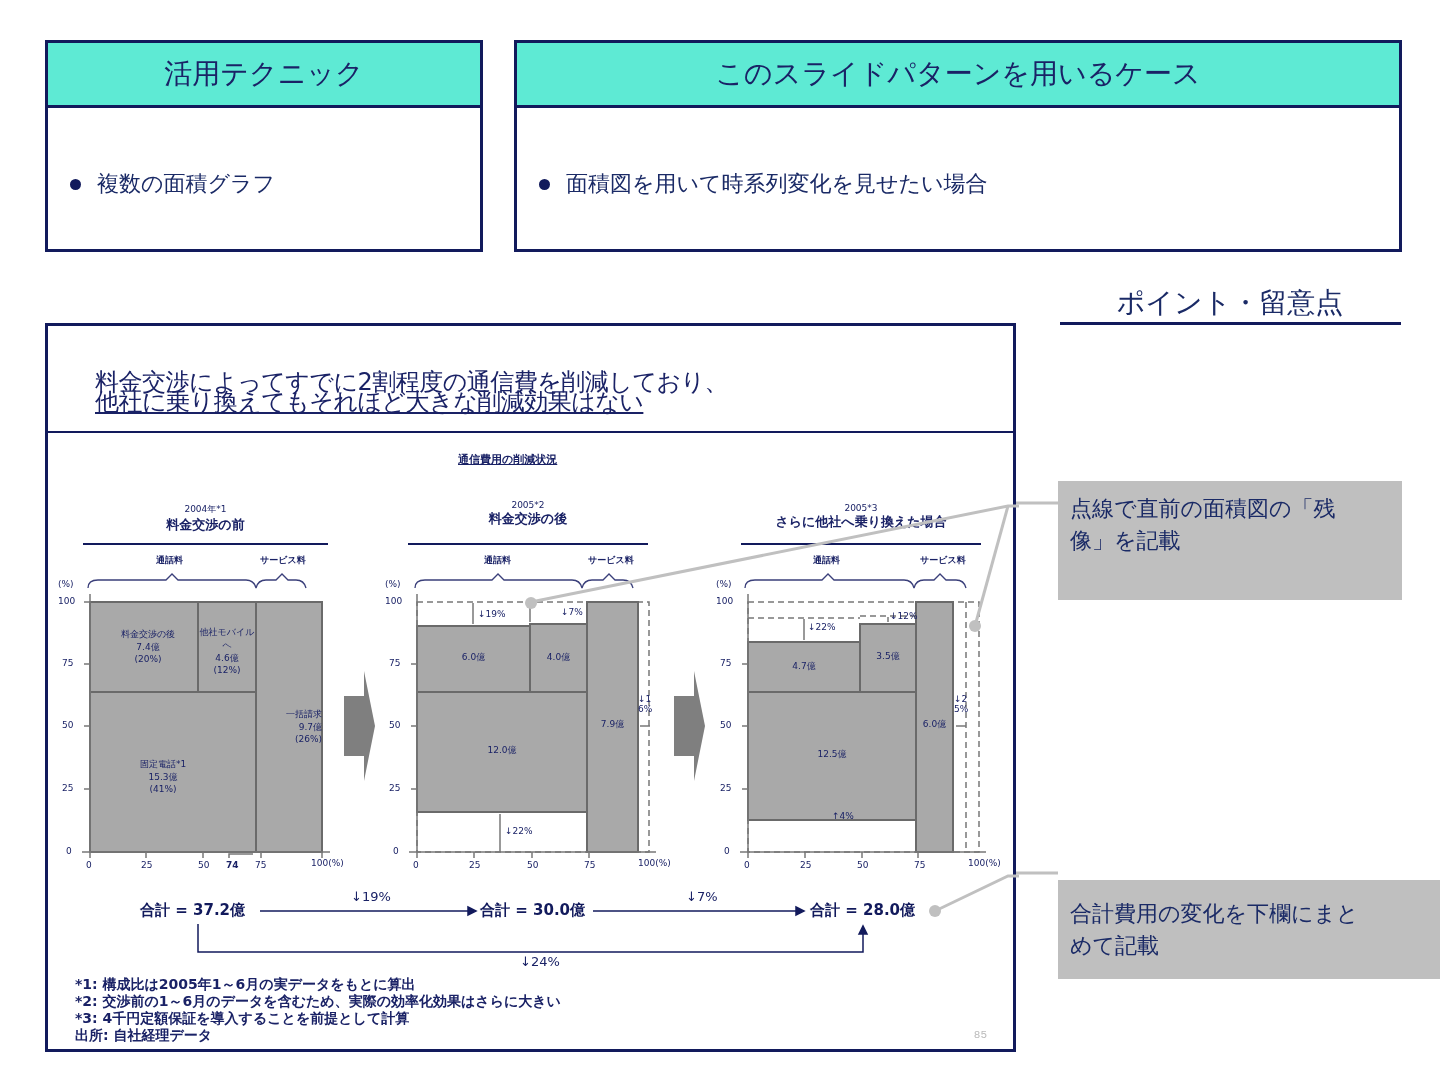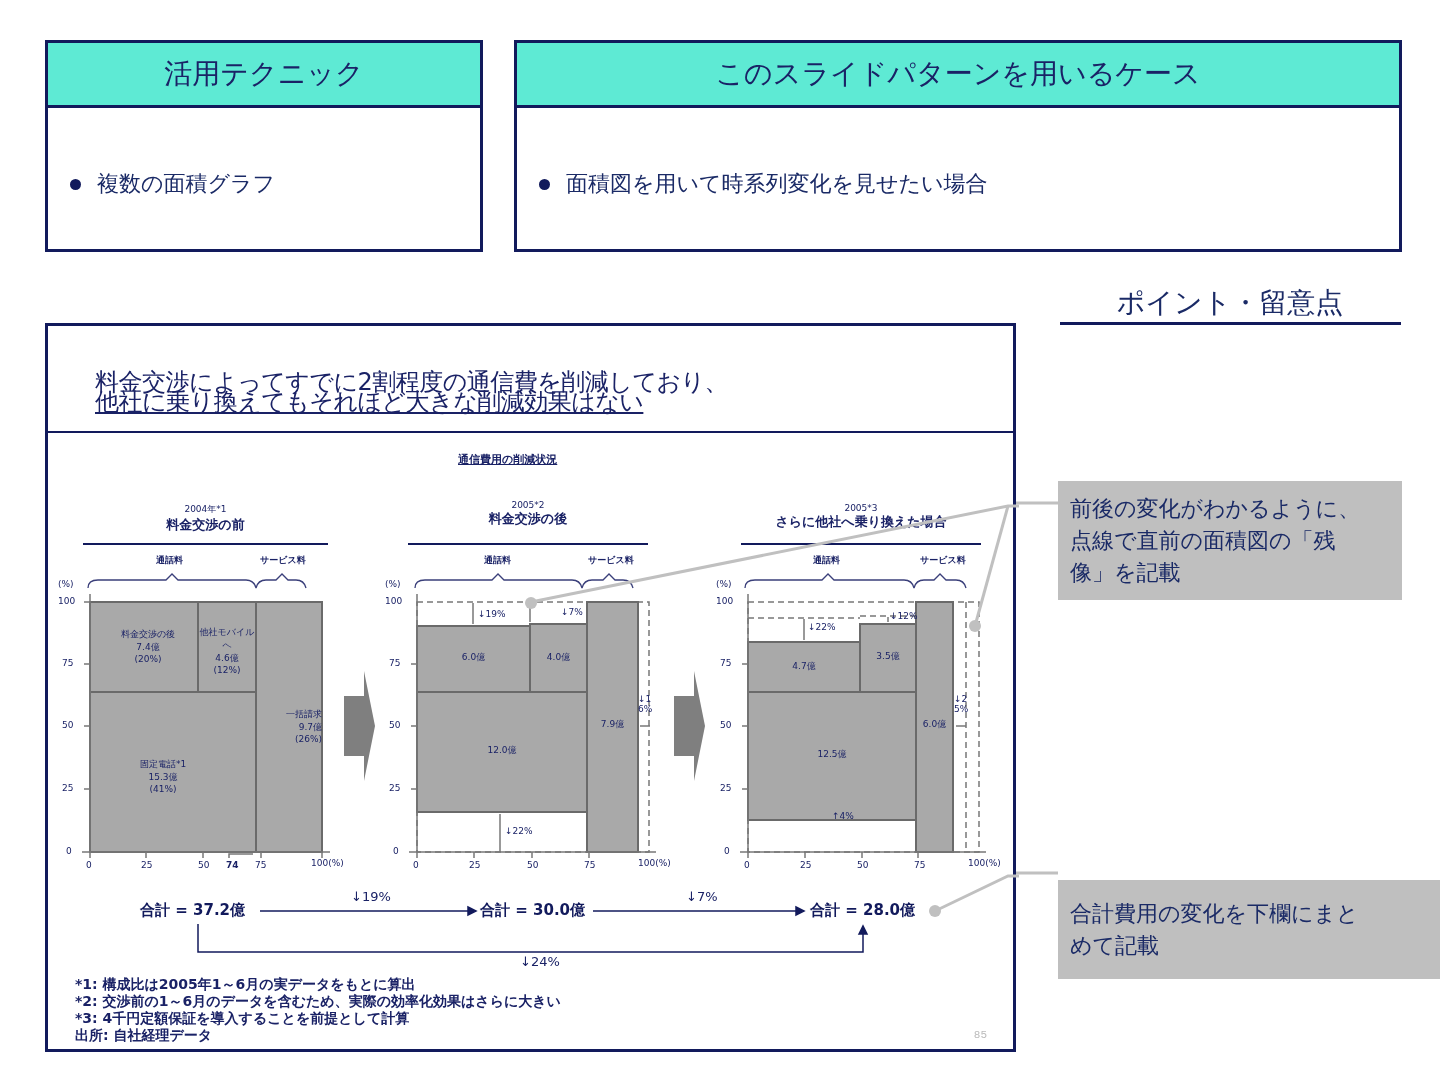--- a/index.html
+++ b/index.html
@@ -70,21 +70,20 @@
   <div class="body">
     <span class="bullet"></span>
     <span>面積図を用いて時系列変化を見せたい場合</span>
   </div>
 </div>
 
 <div class="points-title">ポイント・留意点</div>
 <div class="points-rule"></div>
 
 <div class="note" style="left:1058px; top:481px; width:344px; height:119px;">
-  <div>前後の変化がわかるように、</div>
   <div>点線で直前の面積図の「残</div>
   <div>像」を記載</div>
 </div>
 <div class="note" style="left:1058px; top:856px; width:408px; height:99px; padding-top:18px;margin-top:24px;">
   <div>合計費用の変化を下欄にまと</div>
   <div>めて記載</div>
 </div>
 
 <div class="slide">
   <div class="slide-title">

